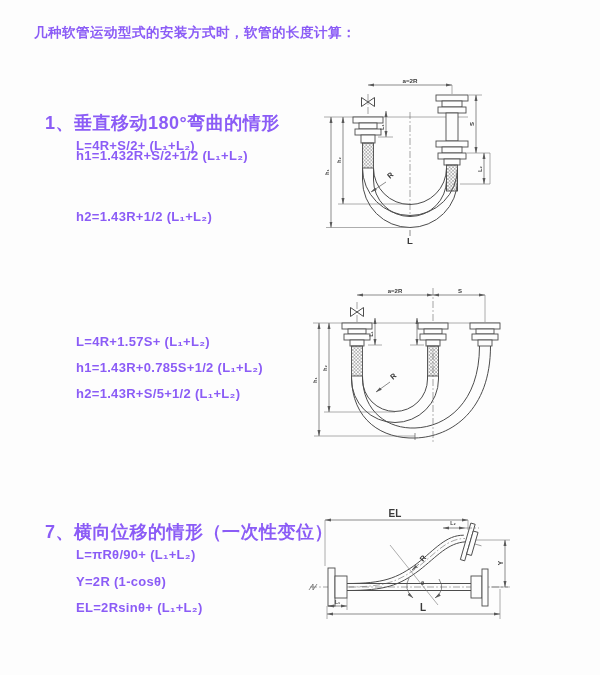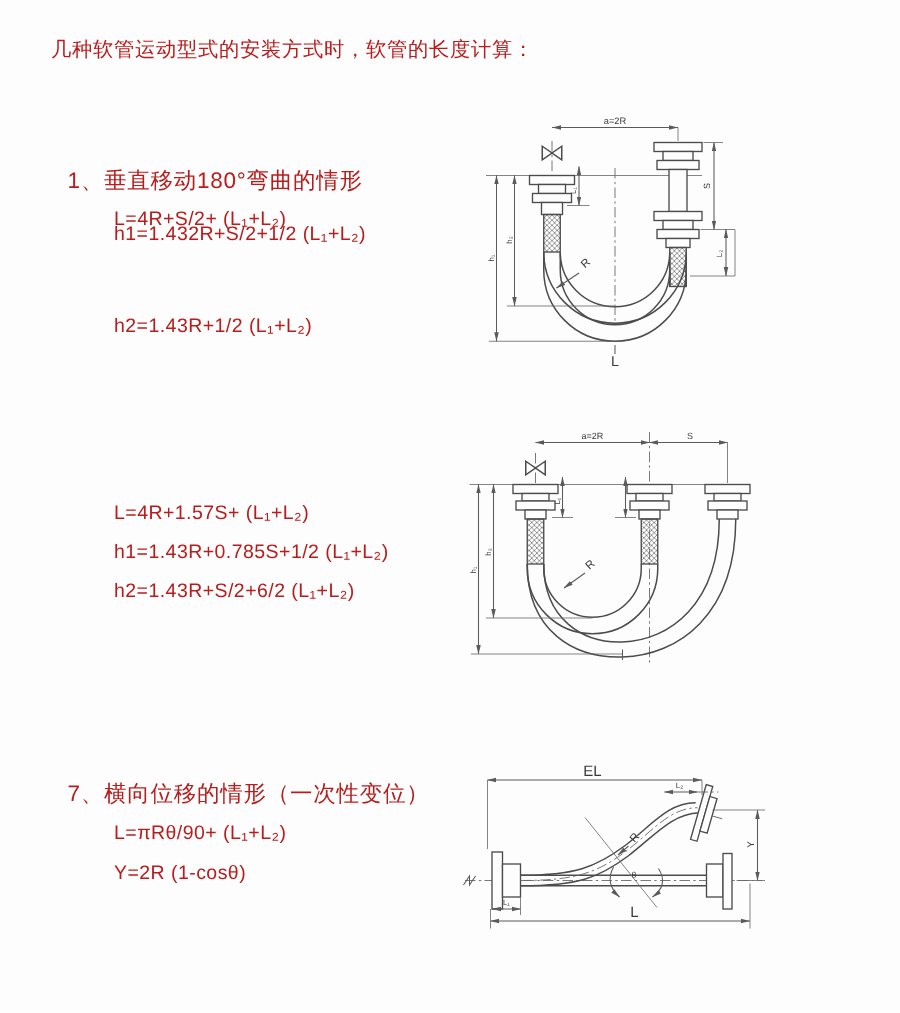--- a/index.html
+++ b/index.html
@@ -1,22 +1,22 @@
 <!DOCTYPE html>
 <html><head>
 <meta charset="utf-8">
 <style>
   html,body{margin:0;padding:0;background:#ffffff;}
   #page{
     position:relative;width:600px;height:675px;background:#fdfdfd;overflow:hidden;
-    font-family:"Liberation Sans","DejaVu Sans",sans-serif;color:#b91c1c;
+    font-family:"Liberation Sans","DejaVu Sans",sans-serif;color:#8b5cf6;font-weight:bold;
   }
   .abs{position:absolute;}
   #doc-title{left:34px;top:24px;font-size:13.5px;letter-spacing:.5px;}
-  .sec-head{font-size:15px;letter-spacing:.5px;}
+  .sec-head{font-size:18px;letter-spacing:.5px;}
   .formula{font-size:13px;letter-spacing:.3px;}
   
   #s1-head{left:45px;top:111px;} #s1-f1{left:76px;top:138px;} #s1-f2{left:76px;top:148px;} #s1-f3{left:76px;top:190px;margin-top:19px;}
   #s2-head{left:45px;top:307px;} #s2-f1{left:76px;top:334px;} #s2-f2{left:76px;top:360px;} #s2-f3{left:76px;top:386px;}
   #s3-head{left:45px;top:520px;} #s3-f1{left:76px;top:547px;text-align:right;} #s3-f2{left:76px;top:574px;} #s3-f3{left:76px;top:600px;}
   #dg1{left:300px;top:72px;} #dg2{left:295px;top:282px;} #dg3{left:305px;top:490px;}
   svg{display:block;}
   svg text{font-family:"Liberation Sans","DejaVu Sans",sans-serif;fill:#3a3a3a;}
   .dim{stroke:#5a5a5a;stroke-width:.7;fill:none;}
   .thin{stroke:#6a6a6a;stroke-width:.55;fill:none;}
@@ -104,21 +104,21 @@
     <text x="173.5" y="52" font-size="6" text-anchor="middle" transform="rotate(-90 173.5 52)">S</text>
     <text x="181.5" y="97" font-size="5.2" text-anchor="middle" transform="rotate(-90 181.5 97)">L₂</text>
     <text x="29" y="100" font-size="5.2" text-anchor="middle" transform="rotate(-90 29 100)">h₁</text>
     <text x="41" y="88" font-size="5.2" text-anchor="middle" transform="rotate(-90 41 88)">h₂</text>
     <text x="90" y="107" font-size="7.5" transform="rotate(-42 90 107)">R</text>
     <text x="110" y="172" font-size="9.5" text-anchor="middle">L</text>
   </svg>
 
   <div id="s2-f1" class="abs formula">L=4R+1.57S+ (L₁+L₂)</div>
   <div id="s2-f2" class="abs formula">h1=1.43R+0.785S+1/2 (L₁+L₂)</div>
-  <div id="s2-f3" class="abs formula">h2=1.43R+S/2+6/2 (L₁+L₂)</div>
+  <div id="s2-f3" class="abs formula">h2=1.43R+S/5+1/2 (L₁+L₂)</div>
 
   <svg id="dg2" class="abs" width="290" height="175" viewBox="0 0 290 175">
     <line class="thin" x1="18" y1="41" x2="205" y2="41"></line>
     <line class="cl" x1="138" y1="6" x2="138" y2="160"></line>
     <line class="cl" x1="62" y1="20" x2="62" y2="40"></line>
     <line class="thin" x1="190" y1="13" x2="190" y2="40"></line>
 
     <path class="obj" d="M55.5,25.5 L62,30 L55.5,34.5 Z M68.5,25.5 L62,30 L68.5,34.5 Z"></path>
 
     <g>
@@ -170,20 +170,21 @@
     <text x="165" y="10.5" font-size="6" text-anchor="middle">S</text>
     <text x="78" y="52" font-size="5" text-anchor="middle" transform="rotate(-90 78 52)">L₁</text>
     <text x="22" y="98" font-size="5.2" text-anchor="middle" transform="rotate(-90 22 98)">h₁</text>
     <text x="32" y="86" font-size="5.2" text-anchor="middle" transform="rotate(-90 32 86)">h₂</text>
     <text x="98" y="98" font-size="7.5" transform="rotate(-42 98 98)">R</text>
   </svg>
 
   <div id="s3-head" class="abs sec-head">7、横向位移的情形（一次性变位）</div>
   <div id="s3-f1" class="abs formula">L=πRθ/90+ (L₁+L₂)</div>
   <div id="s3-f2" class="abs formula">Y=2R (1-cosθ)</div>
+  <div id="s3-f3" class="abs formula">EL=2Rsinθ+ (L₁+L₂)</div>
 
   <svg id="dg3" class="abs" width="290" height="155" viewBox="0 0 290 155">
 
     <line class="cl" x1="5" y1="97" x2="203" y2="97"></line>
     <path class="dim" d="M4,100 L8,94 L8,100 L12,94"></path>
 
     <g>
       <rect class="objf" x="23" y="78" width="7" height="38"></rect>
       <rect class="objf" x="30" y="86" width="12" height="22"></rect>
     </g>

